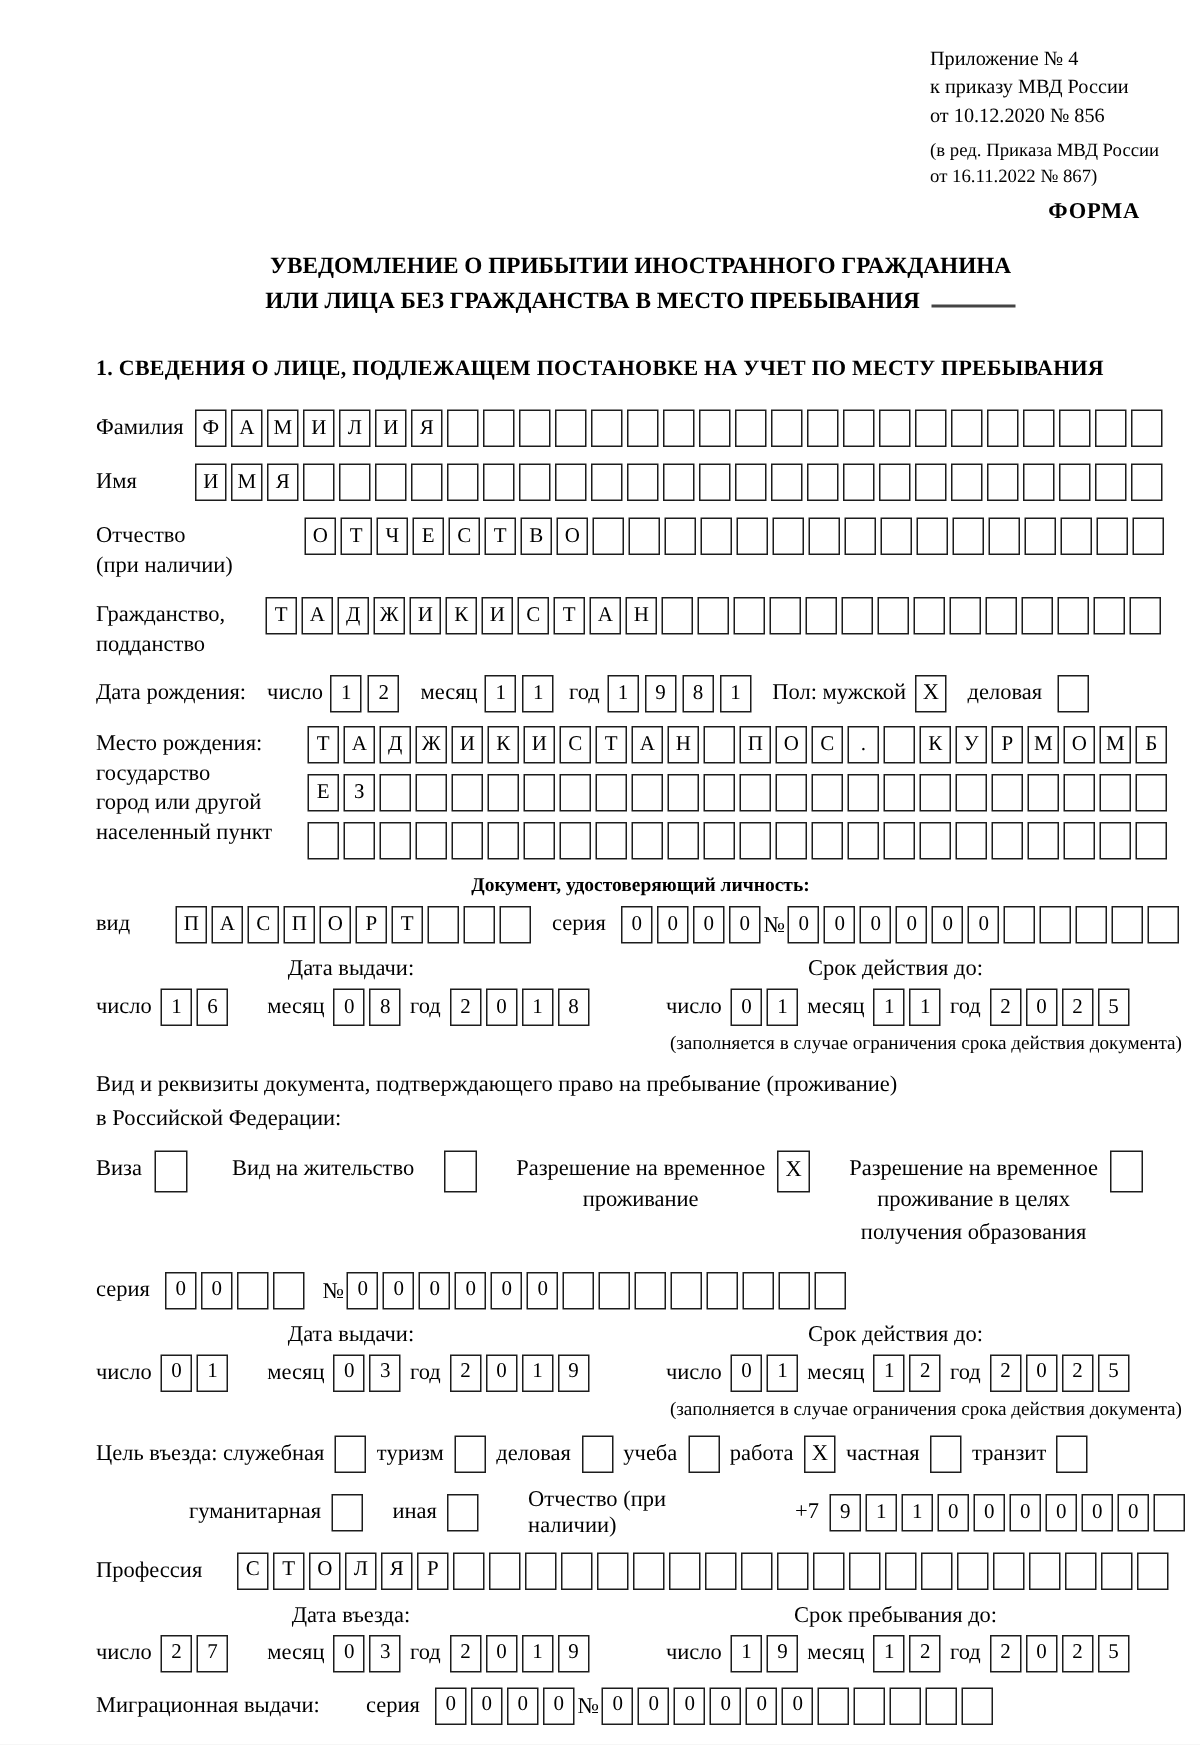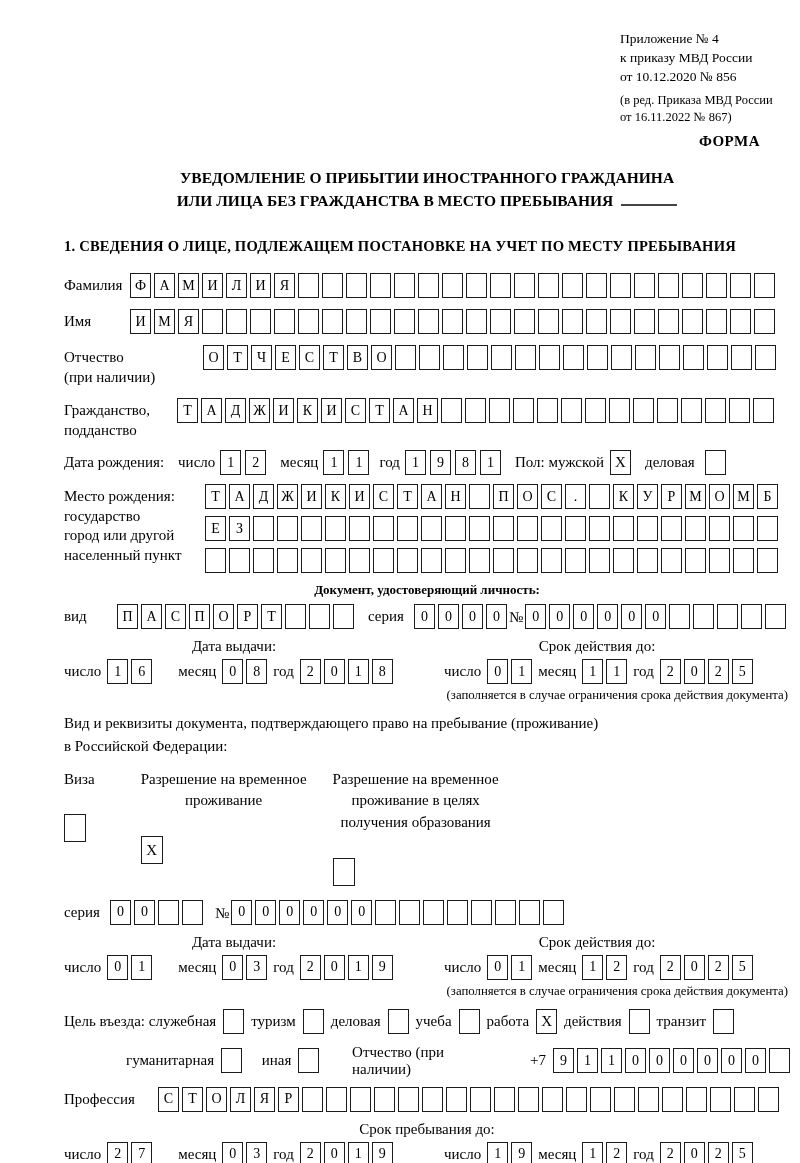--- a/index.html
+++ b/index.html
@@ -35,21 +35,21 @@
   .dhead { display:flex; font-size:15px; margin-top:9px; }
   .dhead .dh-l { width:340px; text-align:center; }
   .dhead .dh-r { flex:1; text-align:center; }
   .drow { display:flex; align-items:center; margin-top:4px; font-size:15px; }
   .drow .half-l { width:380px; display:flex; align-items:center; gap:6px; }
   .drow .half-r { display:flex; align-items:center; gap:6px; }
   .note { text-align:right; font-size:12.8px; margin-top:4px; padding-right:2px; }
   .doc-head { text-align:center; font-weight:bold; font-size:13px; margin-top:9px; }
   .intro { font-size:15px; margin-top:9px; line-height:1.55; }
   .permit-row { display:flex; align-items:flex-start; margin-top:8px; font-size:15px; gap:10px; }
-  .permit-row .opt { display:flex; align-items:flex-start; gap:24px;flex-direction:column; }
+  .permit-row .opt { display:flex; align-items:flex-start; gap:8px; }
   .permit-row .opt-lbl { white-space:pre-line; text-align:center; line-height:1.45; padding-top:2px; }
   .goal-row { display:flex; align-items:center; margin-top:10px; font-size:15px; gap:7px; flex-wrap:nowrap; }
   .gap6 { width:6px; } .gap10 { width:10px; } .gap14 { width:14px; } .gap20 { width:20px; }
   .numlbl { padding:3px 2px 0 2px; }
 </style>
 </head>
 <body>
 
 <div class="page">
 
@@ -413,20 +413,24 @@
     <div>Вид и реквизиты документа, подтверждающего право на пребывание (проживание)</div>
     <div>в Российской Федерации:</div>
   </div>
 
   <div class="permit-row">
     <div class="opt">
       <span class="opt-lbl">Виза</span>
       <span class="chk"></span>
     </div>
     <div class="gap10"></div>
+    <div class="opt">
+      <span class="opt-lbl">Вид на жительство</span>
+      <span class="chk" style="margin-left:12px;"></span>
+    </div>
     <div class="gap6"></div>
     <div class="opt">
       <span class="opt-lbl">Разрешение на временное
 проживание</span>
       <span class="chk">X</span>
     </div>
     <div class="gap6"></div>
     <div class="opt">
       <span class="opt-lbl">Разрешение на временное
 проживание в целях
@@ -515,21 +519,21 @@
     <span>Цель въезда: служебная</span>
     <span class="chk sm"></span>
     <span>туризм</span>
     <span class="chk sm"></span>
     <span>деловая</span>
     <span class="chk sm"></span>
     <span>учеба</span>
     <span class="chk sm"></span>
     <span>работа</span>
     <span class="chk sm">X</span>
-    <span>действия</span>
+    <span>частная</span>
     <span class="chk sm"></span>
     <span>транзит</span>
     <span class="chk sm"></span>
   </div>
 
   <div class="goal-row" style="padding-left:62px;">
     <span>гуманитарная</span>
     <span class="chk sm"></span>
     <div class="gap6"></div>
     <span>иная</span>
@@ -578,20 +582,21 @@
         <span class="cell"></span>
         <span class="cell"></span>
         <span class="cell"></span>
         <span class="cell"></span>
         <span class="cell"></span>
         <span class="cell"></span>
       </div>
   </div>
 
   <div class="dhead">
+    <div class="dh-l">Дата въезда:</div>
     <div class="dh-r">Срок пребывания до:</div>
   </div>
   <div class="drow">
     <div class="half-l">
       <span>число</span>
       <div class="cells">
           <span class="cell">2</span>
           <span class="cell">7</span>
         </div>
       <div class="gap14"></div>

